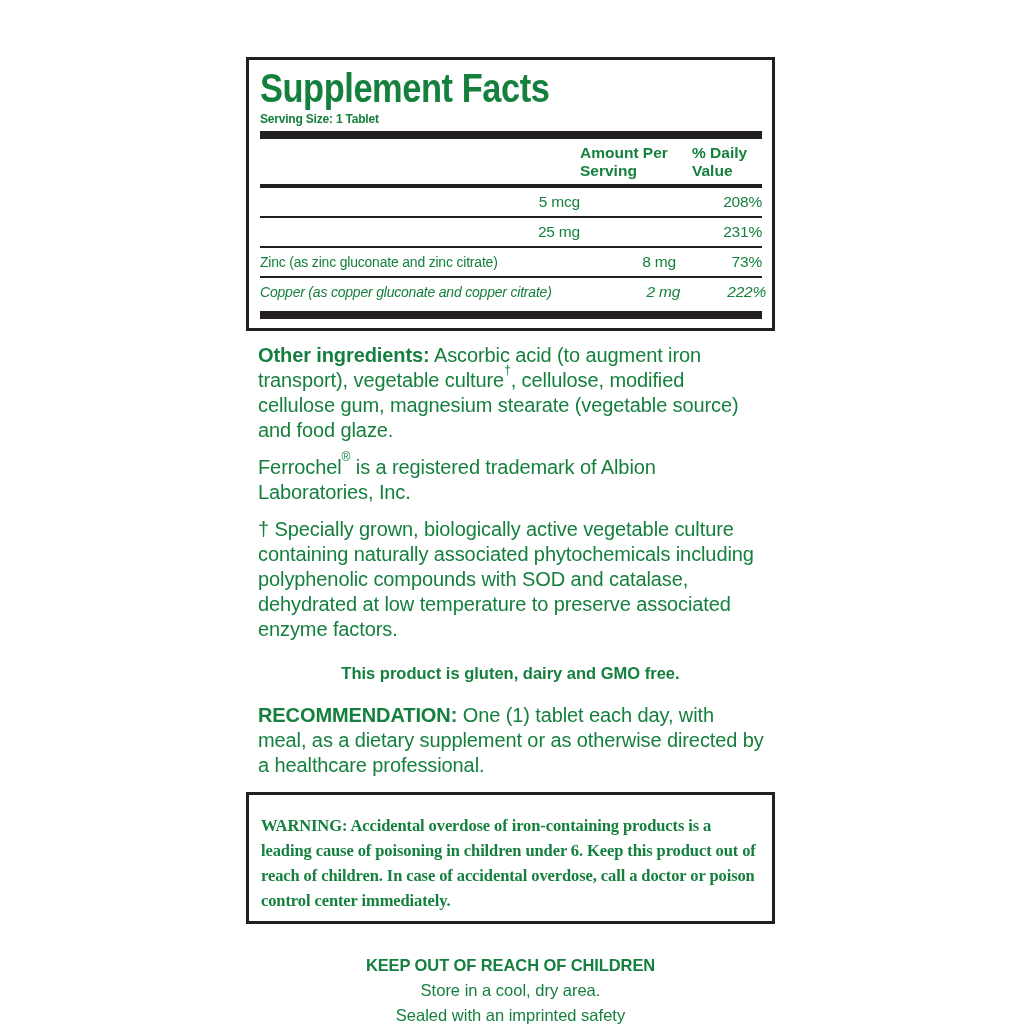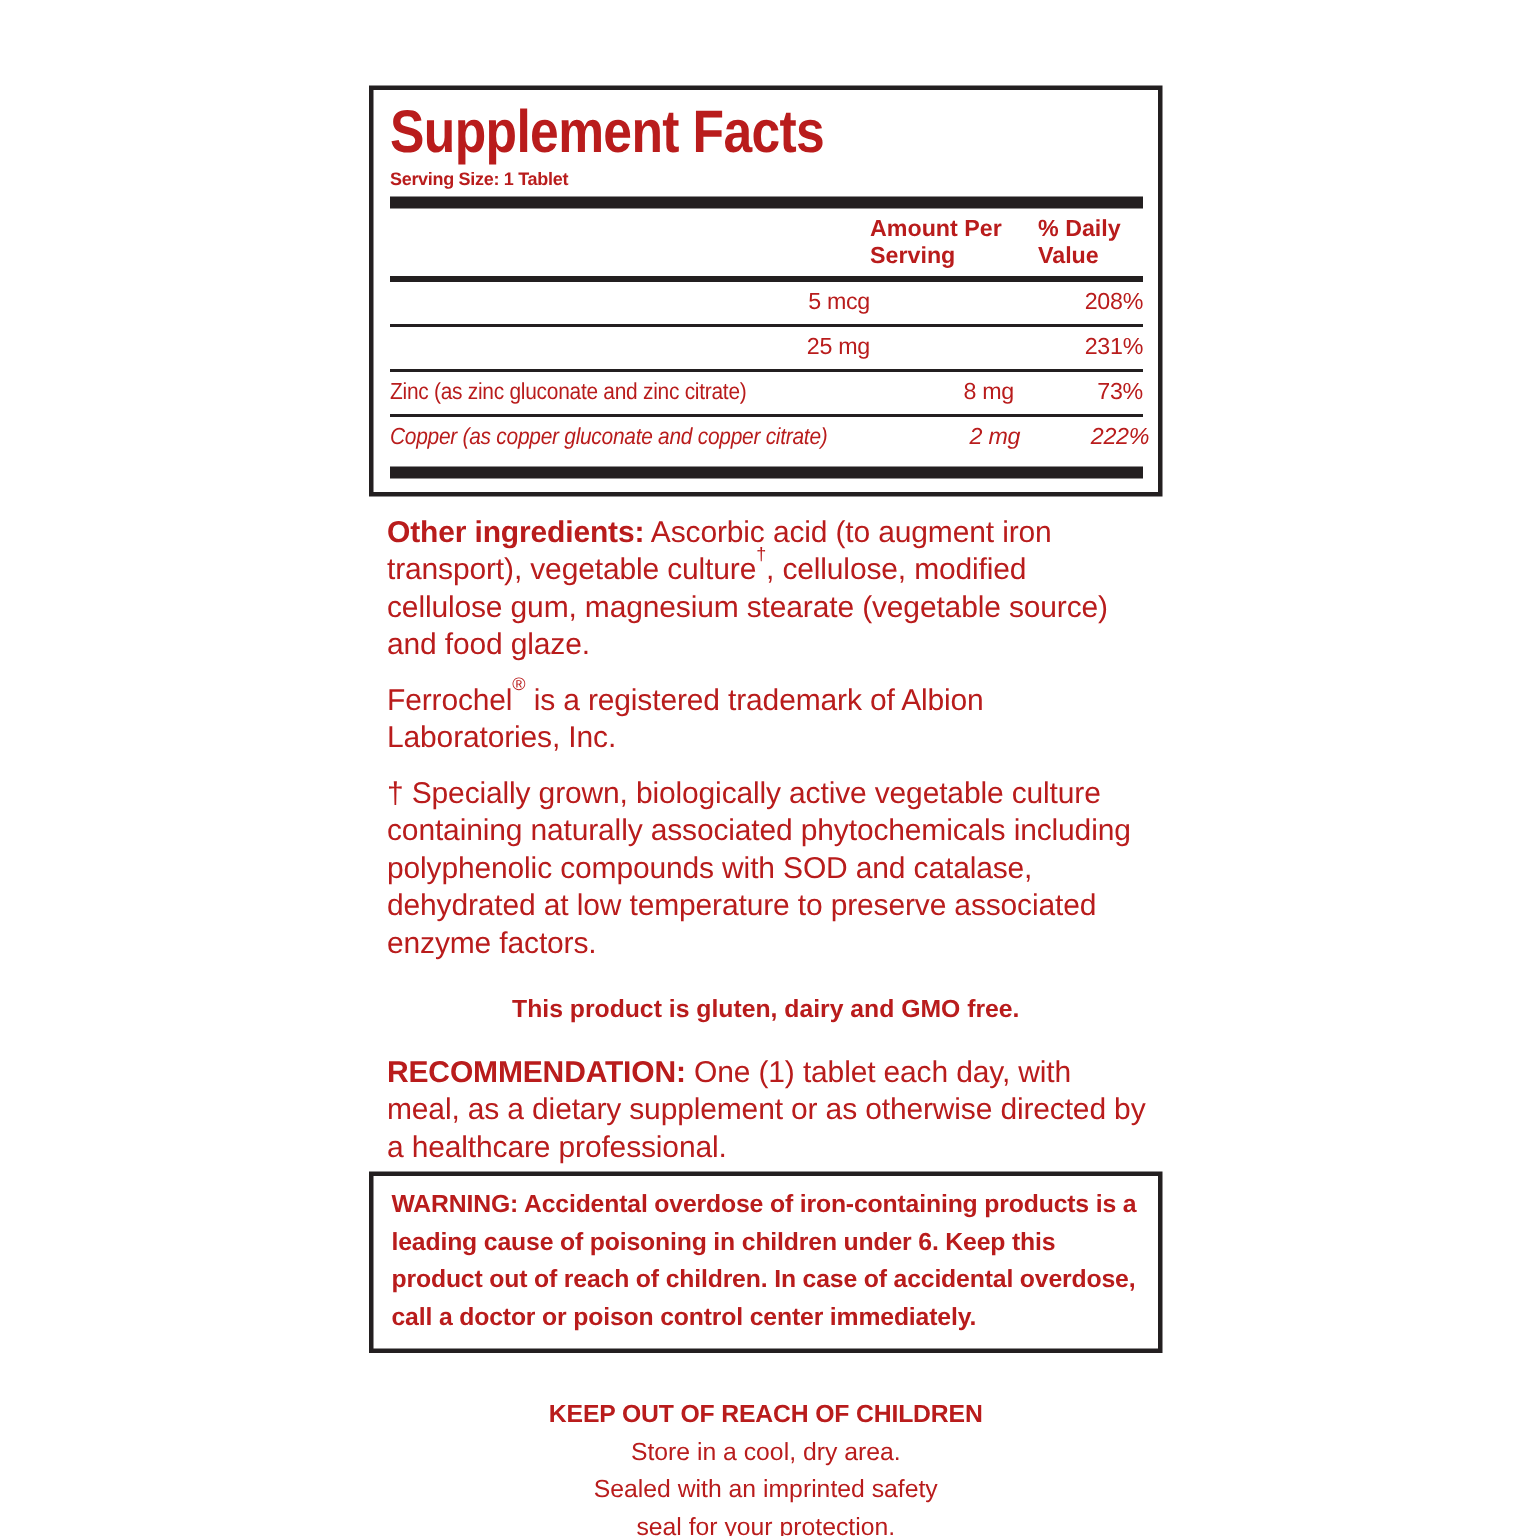--- a/index.html
+++ b/index.html
@@ -1,21 +1,21 @@
 <!DOCTYPE html>
 <html><head>
 <meta charset="utf-8">
 <style>
   html, body { margin: 0; padding: 0; background: #ffffff; }
   .page {
     position: relative;
     width: 1012px;
     height: 1024px;
     background: #ffffff;
-    color: #b91c1c;
+    color: #15803d;
     font-family: "Liberation Sans", sans-serif;
     overflow: hidden;
   }
   .content {
     position: absolute;
     left: 246px;
     top: 57px;
     width: 529px;
   }
 
@@ -97,26 +97,27 @@
     font-weight: bold;
     font-size: 16.5px;
     line-height: 25px;
   }
   .reco { margin-top: 17px; }
 
   
   .warning-box {
     box-sizing: border-box;
     border: 3px solid #231f20;
-    margin-top: 3px;
-    padding: 7px 12px 8px 12px;
+    margin-top: 14px;
+    padding: 18px 12px 8px 12px;
     font-weight: bold;
     font-size: 16.5px;
     line-height: 25px;
     letter-spacing: -0.1px;
+    font-family: Liberation Serif, serif;
   }
 
   
   .footer {
     margin-top: 29px;
     text-align: center;
     font-size: 16.5px;
     line-height: 25px;
   }
   .keep-out { font-weight: bold; letter-spacing: -0.1px; }

